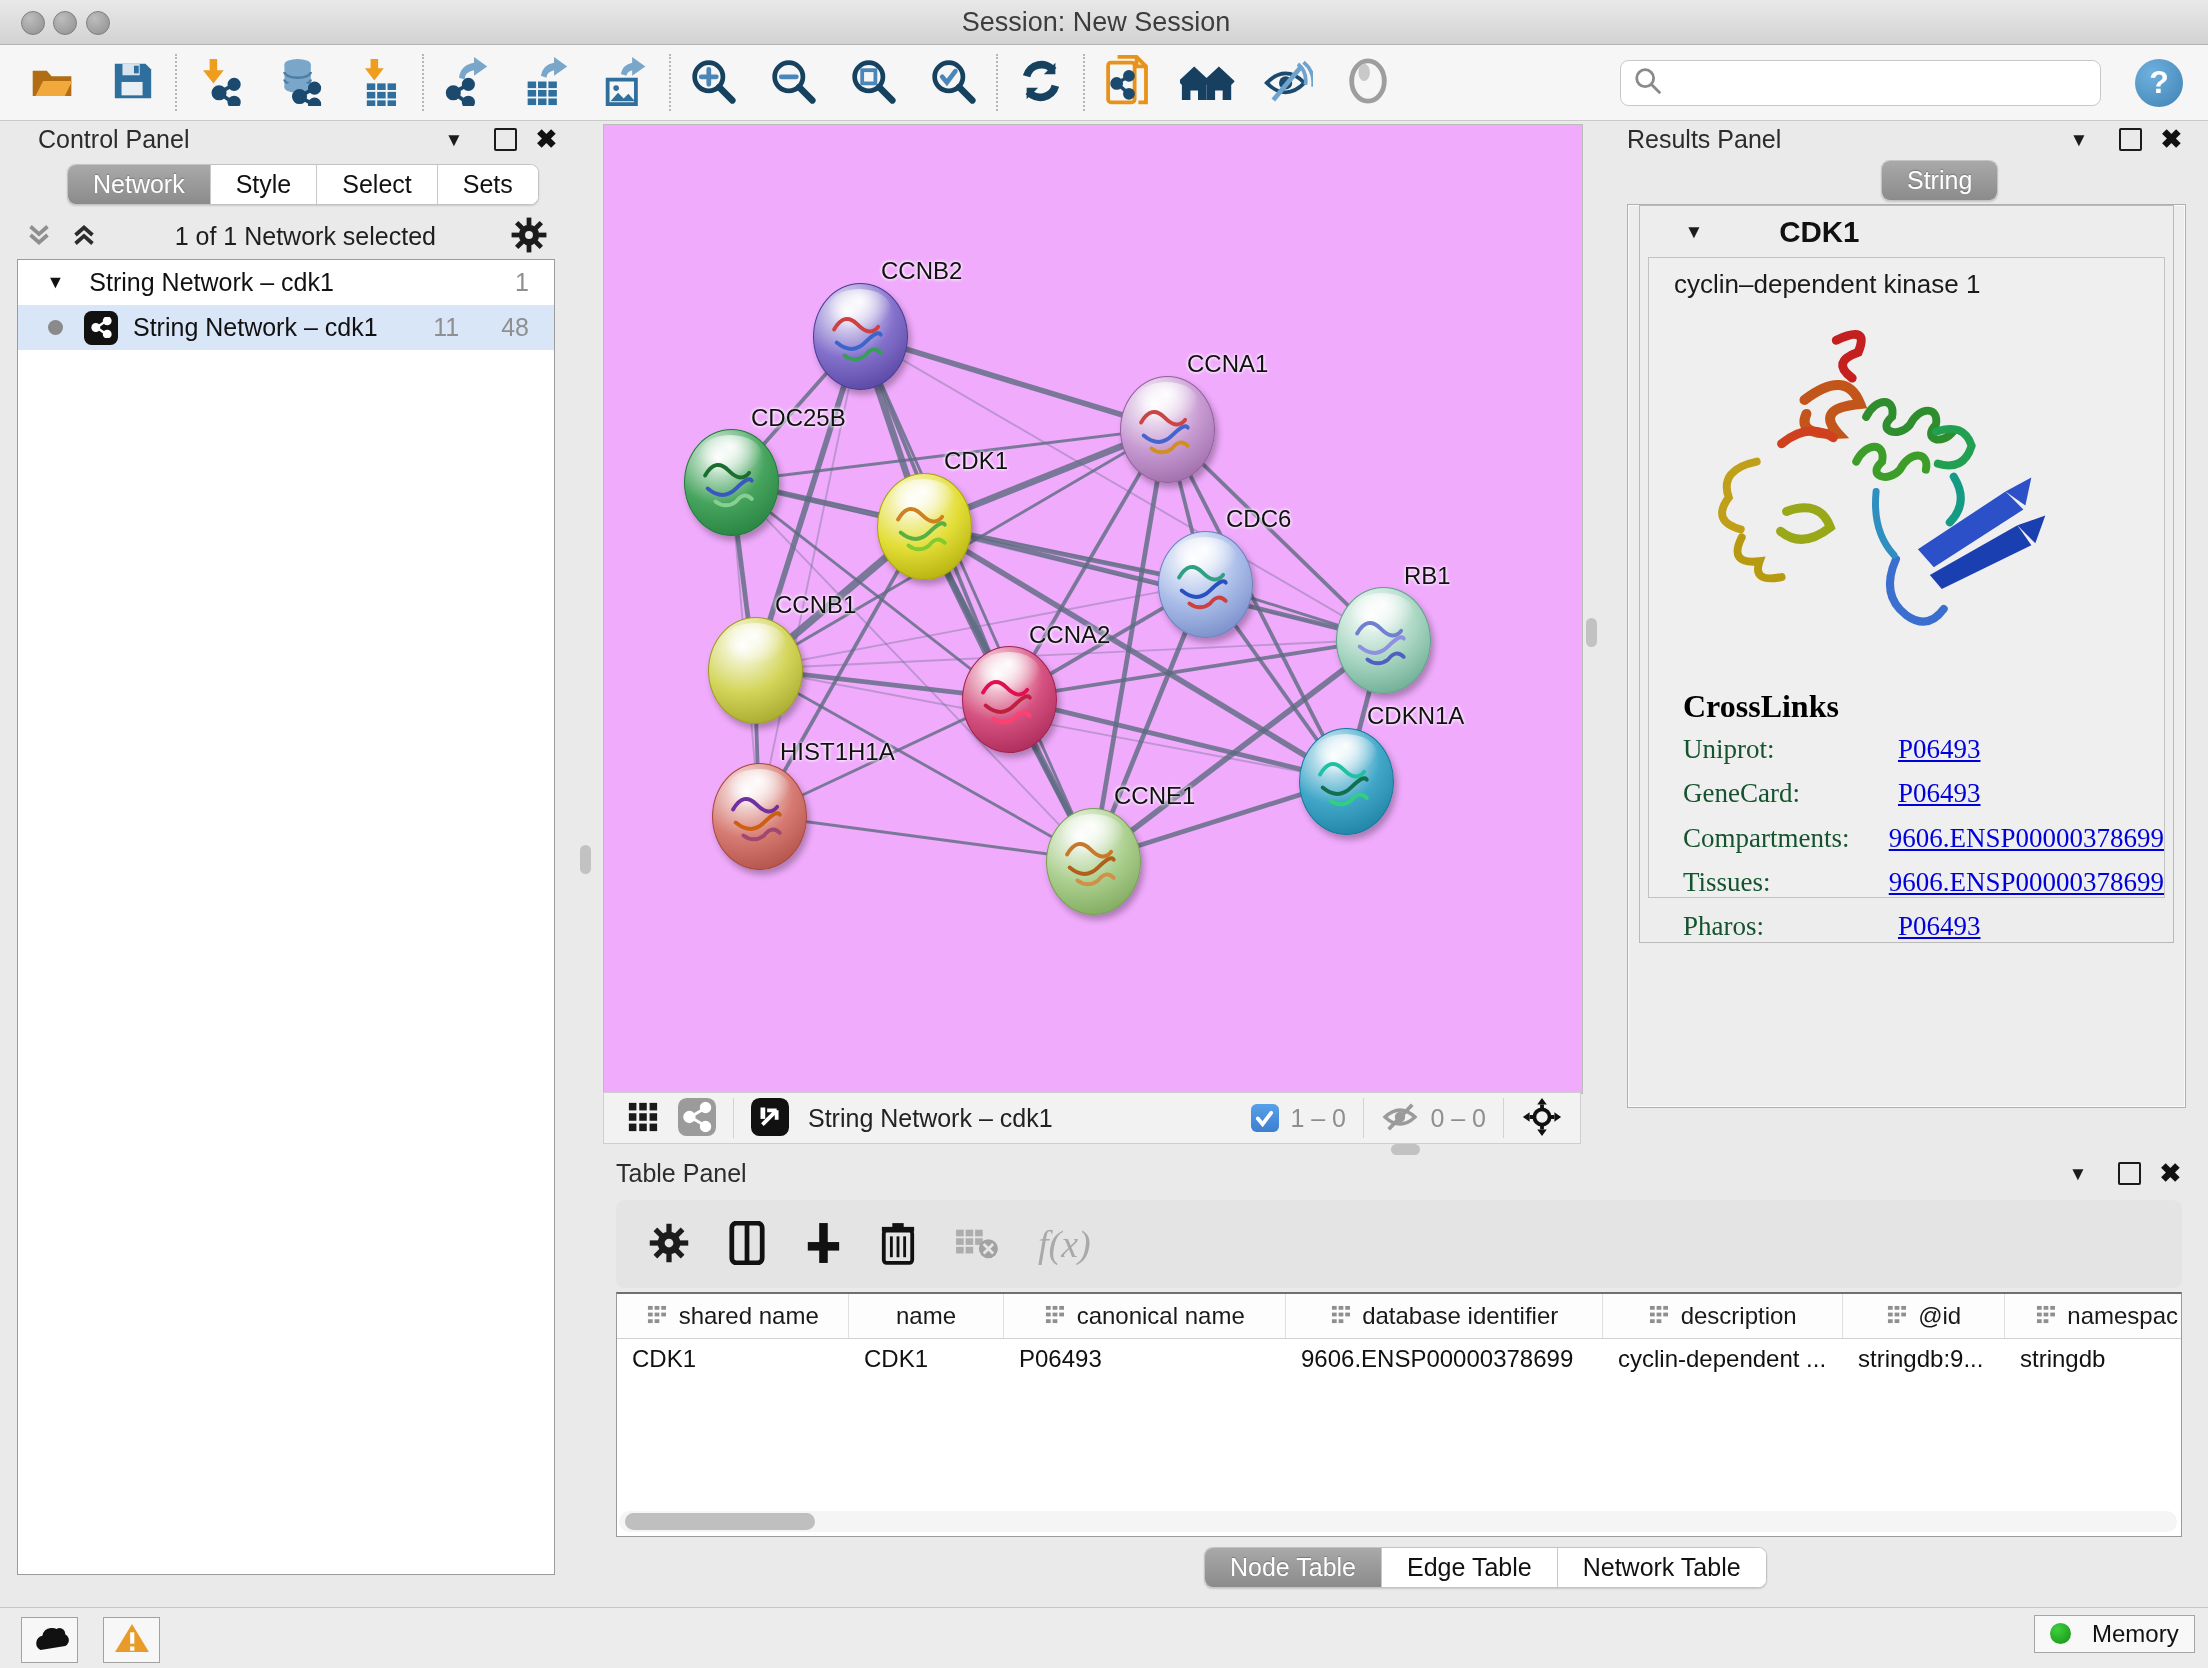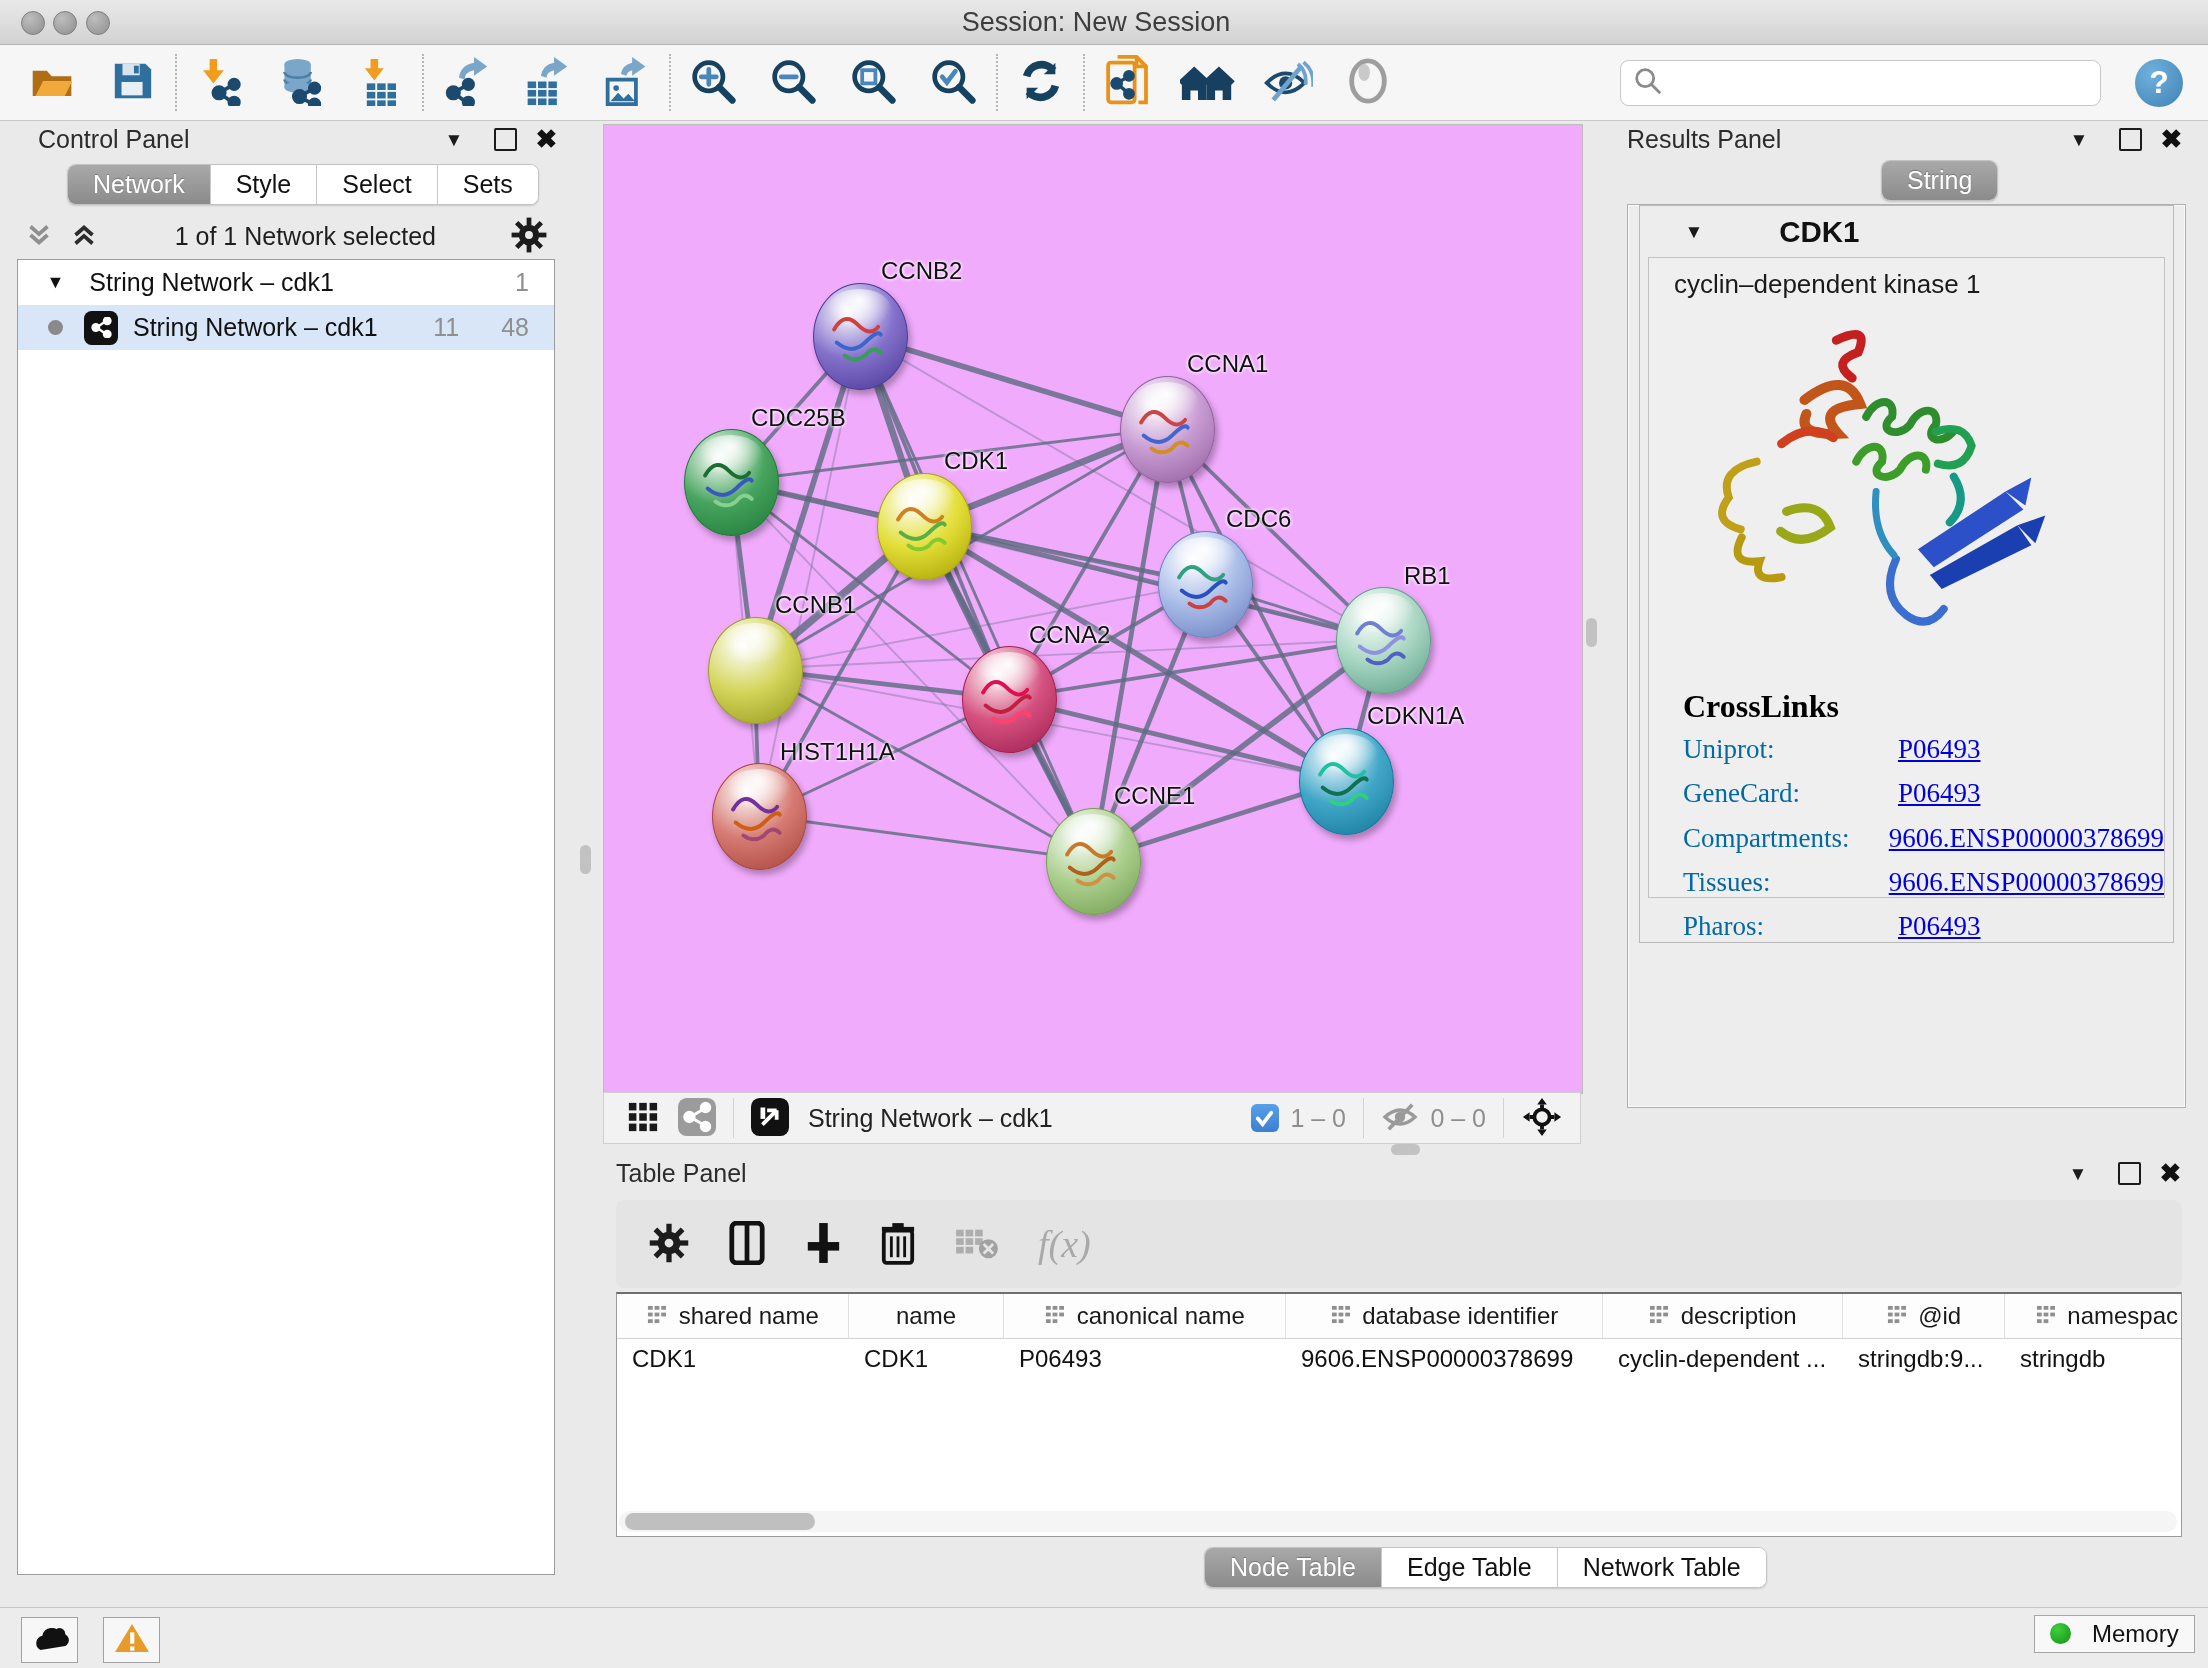--- a/index.html
+++ b/index.html
@@ -75,21 +75,21 @@
     font-size:26px;color:#111;padding:6.7px 28.5px;}
   .rp-gene{margin:0 11.4px 11.4px 11.4px;border:1px solid #b9b9b9;height:736px;background:#ededed;}
   .rp-gene-hd{height:51px;display:flex;align-items:center;}
   .rp-gene-hd .tri-ic{margin-left:44px;}
   .rp-gene-hd .g{font-size:29.5px;font-weight:bold;color:#111;margin-left:59px;}
   .rp-sub{margin:0 7.6px;border:1px solid #c2c2c2;background:#efefef;height:639px;}
   .rp-desc{font-size:26px;color:#1a1a1a;padding:11.4px 0 0 25px;}
   .cl{font-family:"Liberation Serif",serif;padding-left:34px;}
   .cl-title{font-size:32px;font-weight:bold;color:#000;margin:7.6px 0 9.5px 0;}
   .cl-row{display:flex;font-size:27px;margin-bottom:13.3px;}
-  .cl-row .l{width:215px;color:#0369a1;}
+  .cl-row .l{width:215px;color:#14532d;}
   .cl-row a{color:#0000dd;text-decoration:underline;}
   
   .tp-toolbar{position:absolute;left:616px;top:1200px;width:1566px;height:88px;background:#e4e4e4;
     border-radius:8.6px;display:flex;align-items:center;gap:38px;padding-left:32px;box-sizing:border-box;}
   .fx{font-family:"Liberation Serif",serif;font-style:italic;font-size:38px;color:#a9a9a9;}
   .dtable{position:absolute;left:616px;top:1292px;width:1566px;height:245px;background:#fff;
     border:1px solid #9a9a9a;border-top:2.9px solid #6f6f6f;box-sizing:border-box;overflow:hidden;}
   .thr{display:flex;height:44px;border-bottom:1px solid #d2d2d2;background:#fdfdfd;}
   .th{display:flex;align-items:center;justify-content:center;gap:11.4px;font-size:24px;color:#191919;
     border-right:1px solid #e0e0e0;box-sizing:border-box;overflow:hidden;white-space:nowrap;flex:0 0 auto;}

